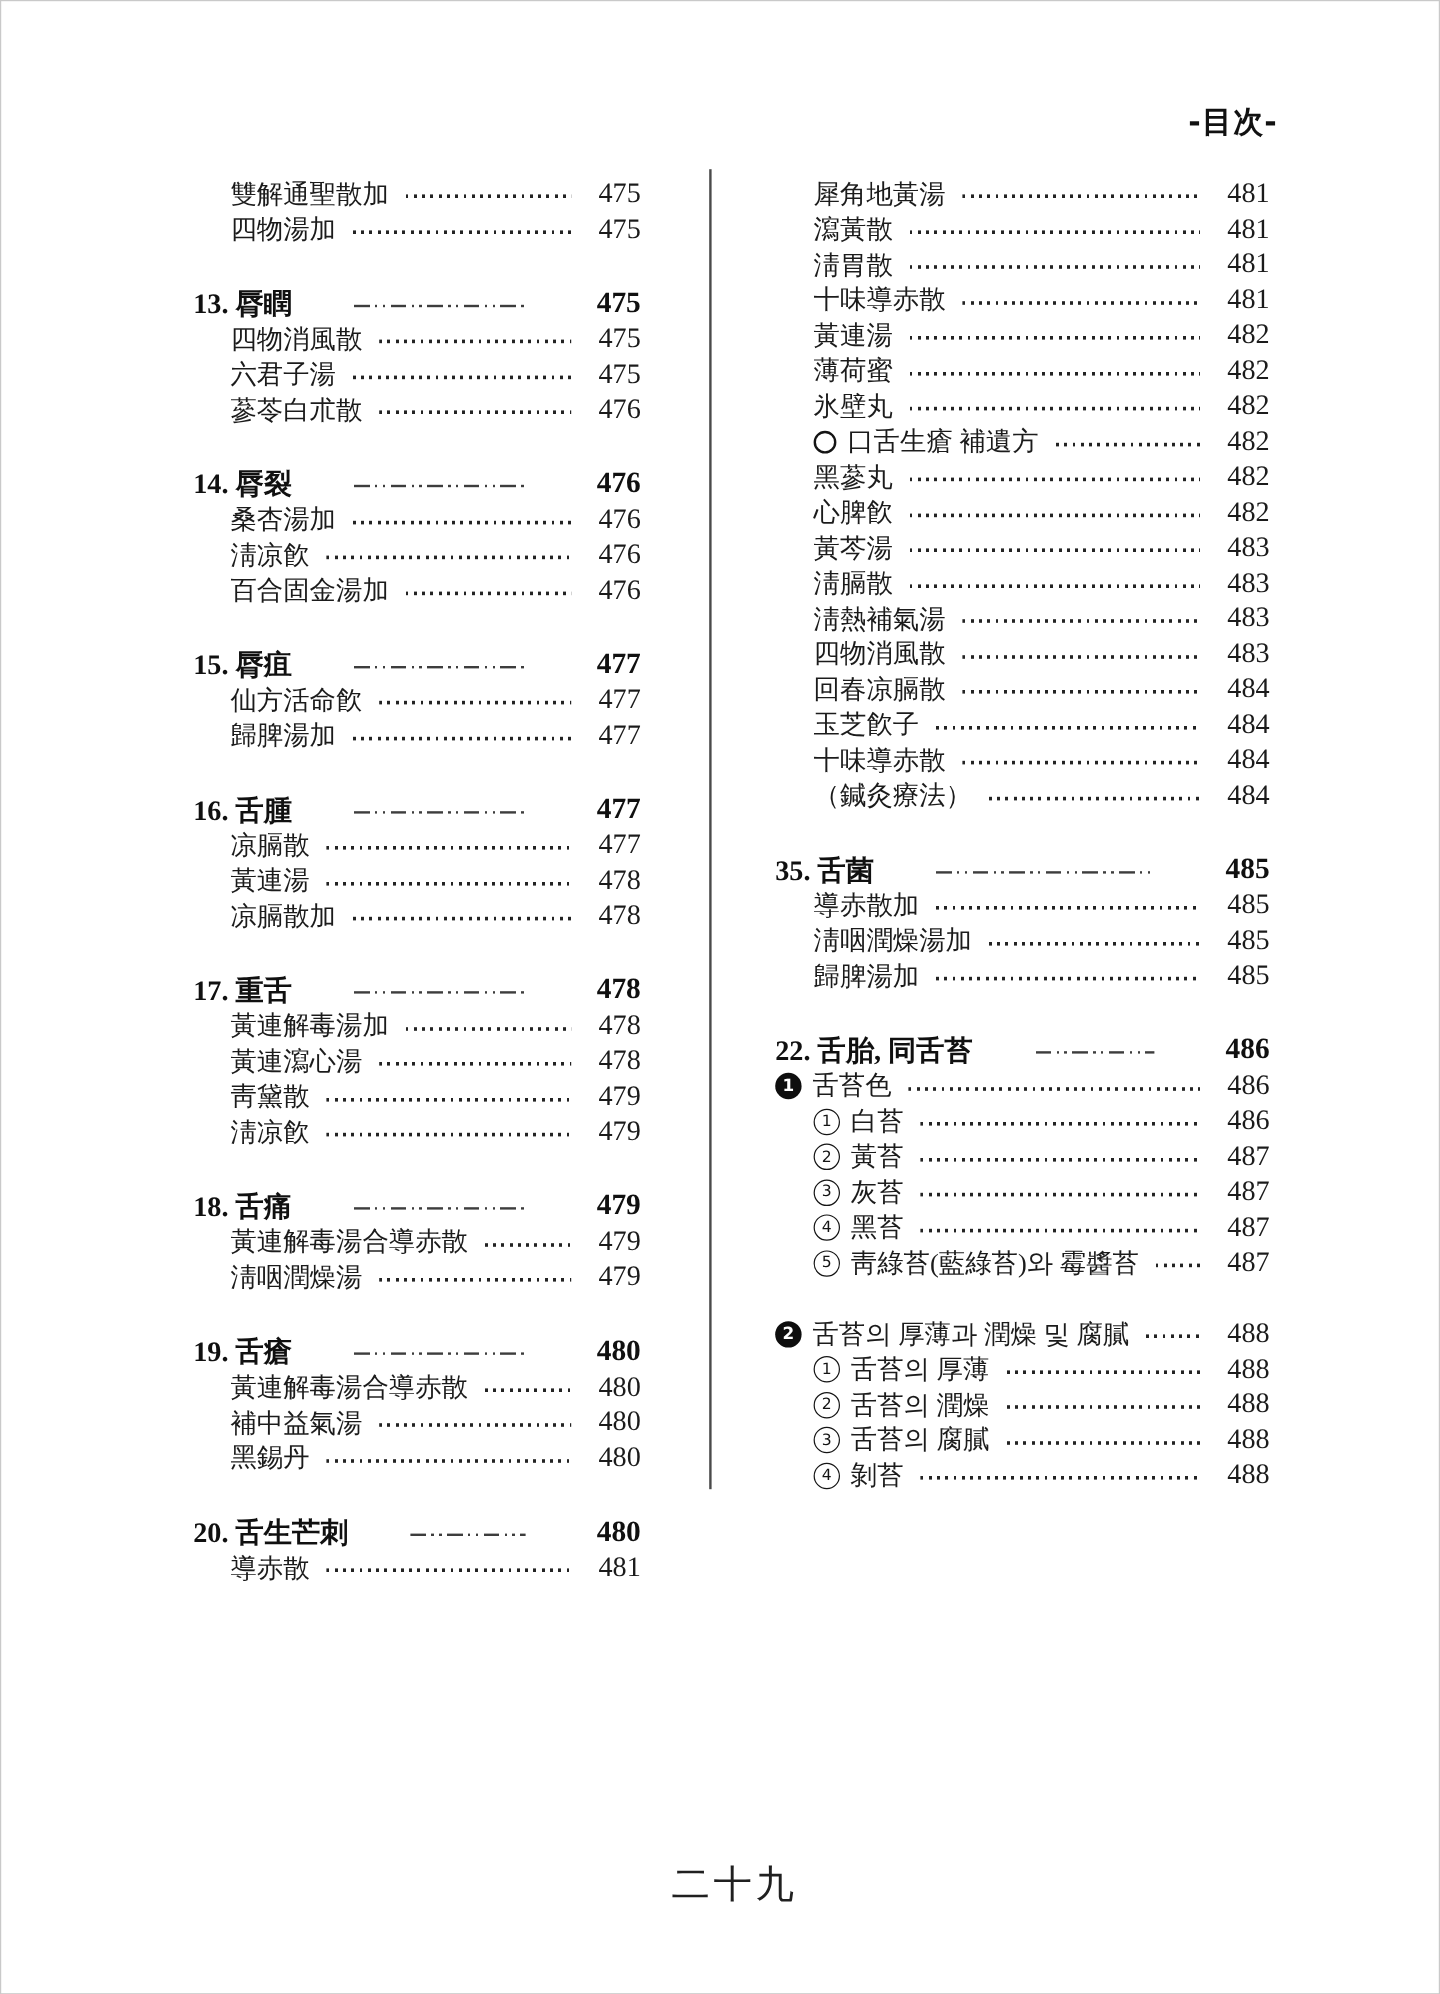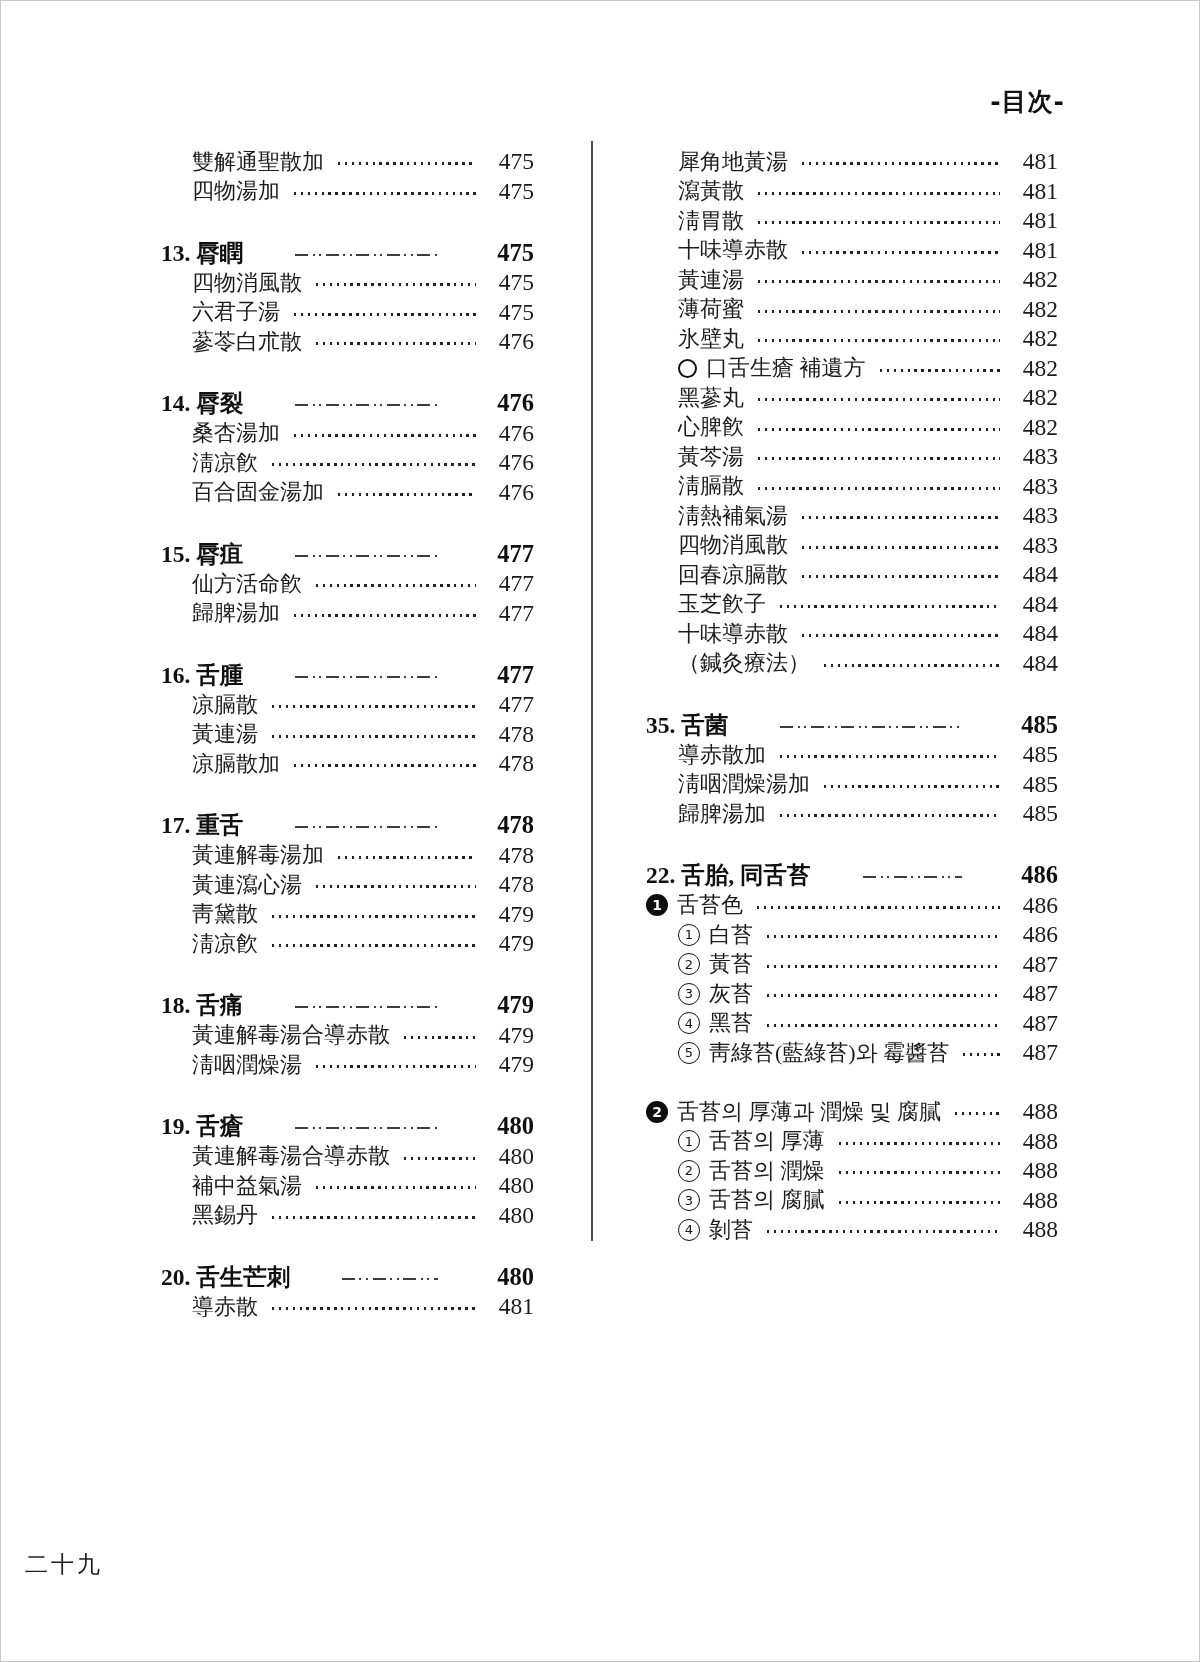--- a/index.html
+++ b/index.html
@@ -48,22 +48,22 @@
   }
   .marker{
     display:inline-flex;align-items:center;justify-content:center;
     flex:none;margin-right:9px;border-radius:50%;
     font-family:"DejaVu Sans","Liberation Sans",sans-serif;
   }
   .marker.solid{width:22px;height:22px;background:#0e0e0e;color:#fff;font-size:14px;font-weight:bold;}
   .marker.outline{width:20px;height:20px;border:1.5px solid #141414;color:#141414;font-size:13px;}
   .marker.ring{width:15px;height:15px;border:2px solid #141414;background:#fff;}
   .ftr{
-    position:absolute;left:0;top:1548px;width:100%;text-align:left;
-    font-size:23px;letter-spacing:3px;color:#202020;padding-left:24px;box-sizing:border-box;
+    position:absolute;left:0;top:1548px;width:100%;text-align:center;
+    font-size:32px;letter-spacing:3px;color:#202020;padding-left:24px;box-sizing:border-box;
   }
 </style>
 </head>
 <body>
 
 <div class="page">
   <div class="hdr">-目次-</div>
   <div class="divider"></div>
   <div class="col col-left">
       <div class="row item"><span class="lbl">雙解通聖散加</span><span class="leader-dots"></span><span class="pg">475</span></div>

